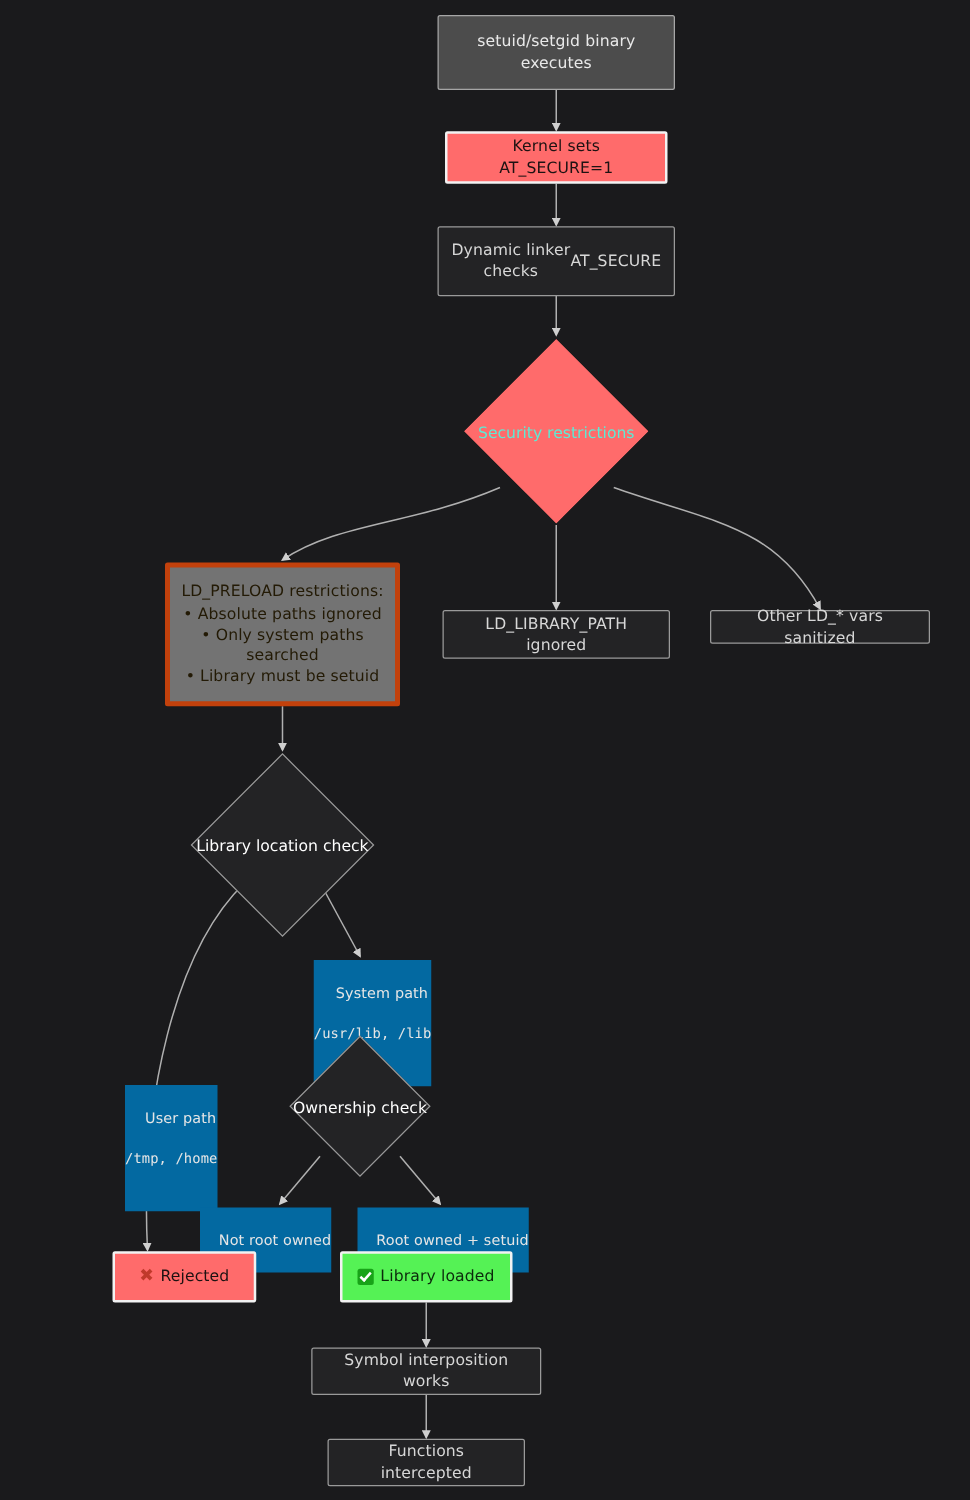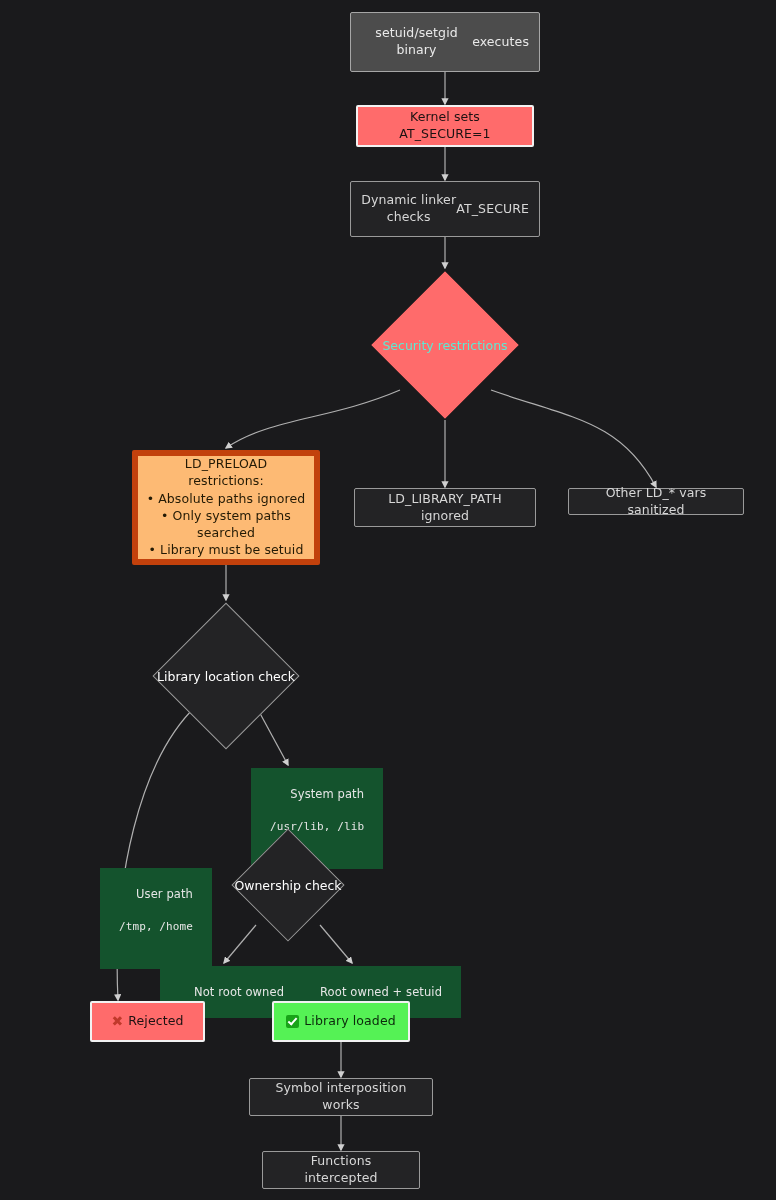--- a/index.html
+++ b/index.html
@@ -52,23 +52,23 @@
     background: #4c4c4c;
     color: #e9e9e9;
     border-color: #a6a6a6;
   }
   .rect.red {
     background: #ff6b6b;
     color: #1d1212;
     border: 2px solid #f2f2f2;
   }
   .rect.orange {
-    background: #fdba74;
+    background: #737373;
     color: #231a05;
-    border: 6px solid #c2410c;
+    border: 4px solid #c2410c;
     text-align: center;
     padding: 8px 8px;
   }
   .rect.green {
     background: #55f255;
     color: #0c2a0c;
     border: 2px solid #f2f2f2;
   }
   
   .diamond {
@@ -97,27 +97,27 @@
     color: #ffffff;
     white-space: nowrap;
     text-align: center;
   }
   .diamond.red .dlabel {
     color: #5eead4;
   }
   
   .edge-label {
     position: absolute;
-    background: #14532d;
+    background: #0369a1;
     color: #e6e6e6;
     font-size: 11.5px;
     line-height: 1.45;
-    padding: 1px 19px;
+    padding: 1px 0;
     white-space: pre;
-    text-align: right;
+    text-align: center;
     letter-spacing: 0.1px;
   }
   .edge-label .ln2 {
     display: block;
     font-family: "DejaVu Sans Mono", monospace;
     font-size: 11px;
   }
   .preload-list {
     display: block;
     width: 100%;
@@ -198,21 +198,21 @@
 
       <path d="M 320,925 L 352,963"></path>
       <path d="M 341,988 L 341,1000"></path>
 
       <path d="M 341,1042 L 341,1077"></path>
 
       <path d="M 341,1116 L 341,1150"></path>
     </g>
   </svg>
 
-  <div class="node rect start" style="left:350px; top:12px; width:190px; height:60px; flex-direction:row;">
+  <div class="node rect start" style="left:350px; top:12px; width:190px; height:60px; flex-direction:column;">
     <span>setuid/setgid binary</span>
     <span>executes</span>
   </div>
 
   <div class="node rect red" style="left:356px; top:105px; width:178px; height:42px;">
     <span>Kernel sets AT_SECURE=1</span>
   </div>
 
   <div class="node rect" style="left:350px; top:181px; width:190px; height:56px; flex-direction:row;">
     <span>Dynamic linker checks</span>

